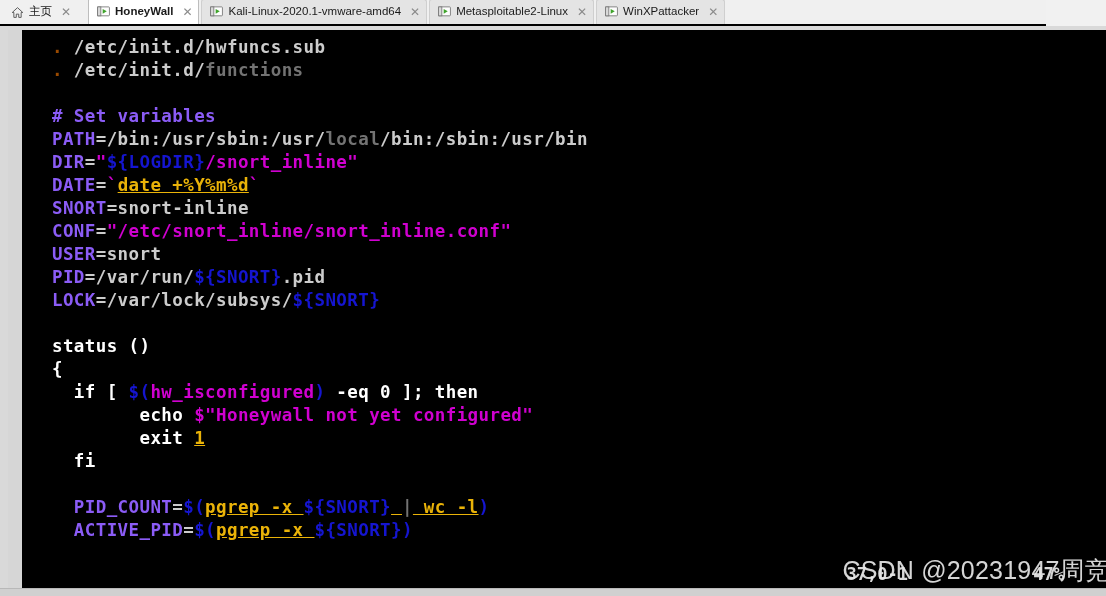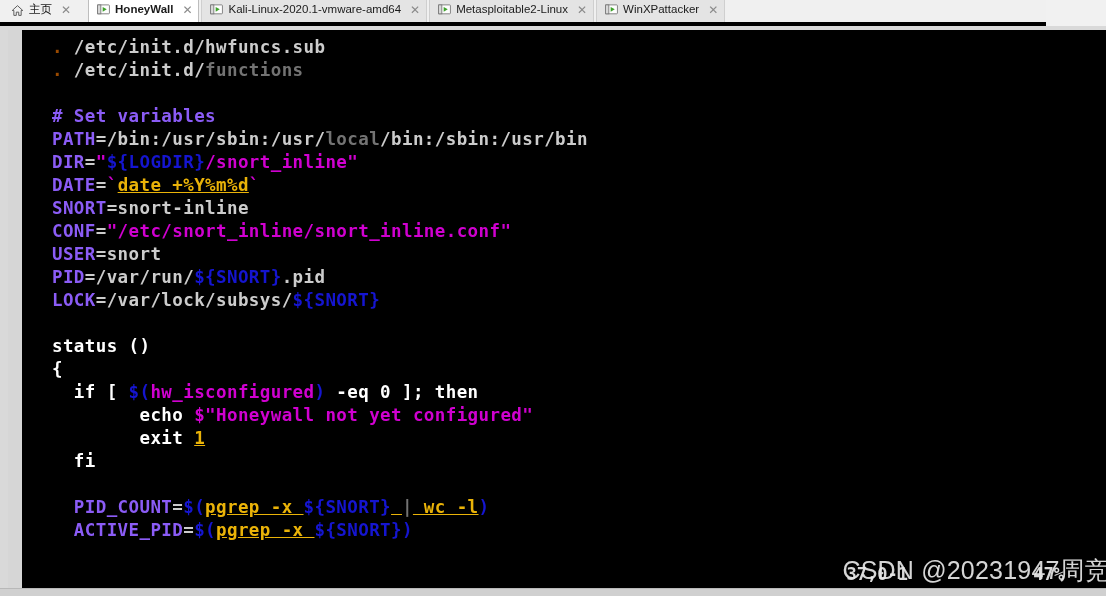--- a/index.html
+++ b/index.html
@@ -17,21 +17,21 @@
     height: 596px;
     background: #f1f1f1;
   }
 
   
   .tabbar {
     position: absolute;
     left: 0; top: 0;
     width: 1046px; height: 26px;
     background: #f0f0f0;
-    border-bottom: 4px solid #000000;
+    border-bottom: 2px solid #000000;
     display: flex;
     align-items: flex-end;
     padding-left: 2px;
   }
   .tab {
     height: 25px;
     display: flex;
     align-items: center;
     gap: 5px;
     padding: 0 6px 0 8px;

